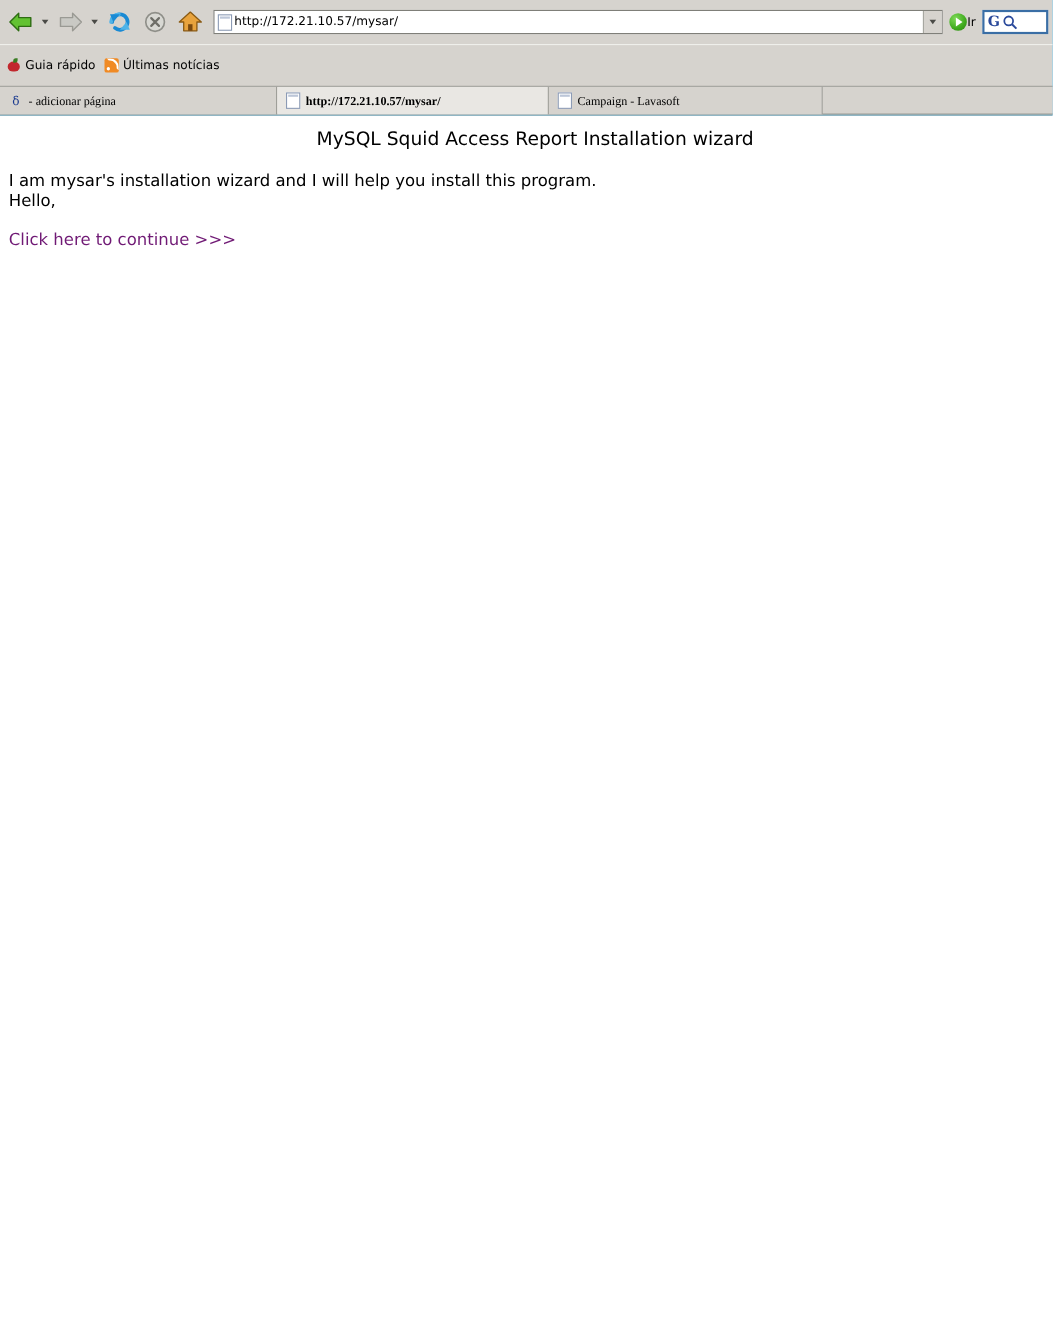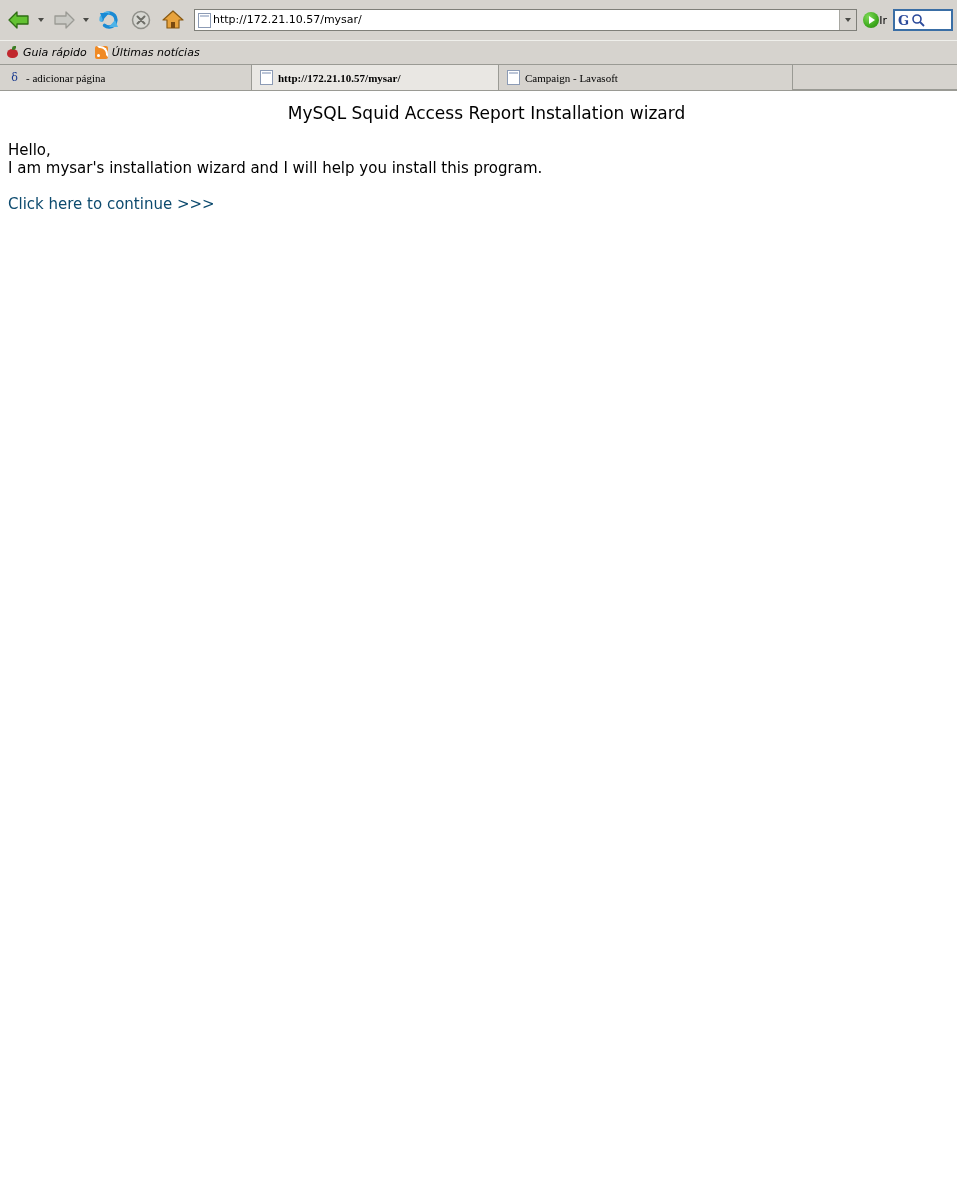--- a/index.html
+++ b/index.html
@@ -155,27 +155,26 @@
     line-height: 1;
   }
   .search-mag {
     margin-left: 2px;
   }
 
   
   .bookmarks-bar {
     display: flex;
     align-items: center;
-    height: 25px;
+    height: 39px;
     background: #d6d3ce;
     border-top: 1px solid #efefeb;
     border-bottom: 1px solid #9a9a94;
     padding: 0 4px;
     box-sizing: border-box;
-    font-style: italic;
   }
   .bookmark {
     display: flex;
     align-items: center;
     height: 18px;
     padding: 0 6px 0 2px;
     font-size: 11px;
     color: #000;
   }
   .bookmark .bm-label { margin-left: 4px; }
@@ -245,21 +244,21 @@
     border-right: 1px solid #9a9a94;
     box-sizing: border-box;
     height: 25px;
   }
   .tab.active {
     background: #e9e7e3;
     font-weight: bold;
   }
   .tab-first { width: 252px; }
   .tab-second { width: 247px; }
-  .tab-third { width: 294px; }
+  .tab-third { width: 249px; }
   .tab-filler { flex: 1; background: #d6d3ce; }
   .tab-icon {
     width: 11px; height: 13px;
     background: #ffffff;
     border: 1px solid #8c9bb5;
     position: relative;
     flex: 0 0 auto;
   }
   .tab-icon:before {
     content: "";
@@ -299,21 +298,21 @@
   }
   .content {
     padding: 0 8px;
     font-size: 15px;
     color: #000;
     line-height: 18px;
   }
   .para { margin: 18px 0 0 0; }
   .para-line { display: block; }
   .link {
-    color: #0c4a6e;
+    color: #701a75;
     text-decoration: none;
   }
   .important-para { margin-top: 18px; line-height: 18px; }
   .bold-label { font-weight: bold; }
 </style>
 </head>
 <body>
 
 <div class="browser-chrome">
 
@@ -412,22 +411,22 @@
     </div>
     <div class="tab-filler"></div>
   </div>
 </div>
 
 <div class="page">
   <h1 class="page-title">MySQL Squid Access Report Installation wizard</h1>
 
   <div class="content">
     <div class="para">
+      <span class="para-line">I am mysar's installation wizard and I will help you install this program.</span>
       <span class="para-line">Hello,</span>
-      <span class="para-line">I am mysar's installation wizard and I will help you install this program.</span>
     </div>
 
     <div class="para">
       <a class="link" href="#">Click here to continue &gt;&gt;&gt;</a>
     </div>
 
   </div>
 </div>
 
 </body></html>

